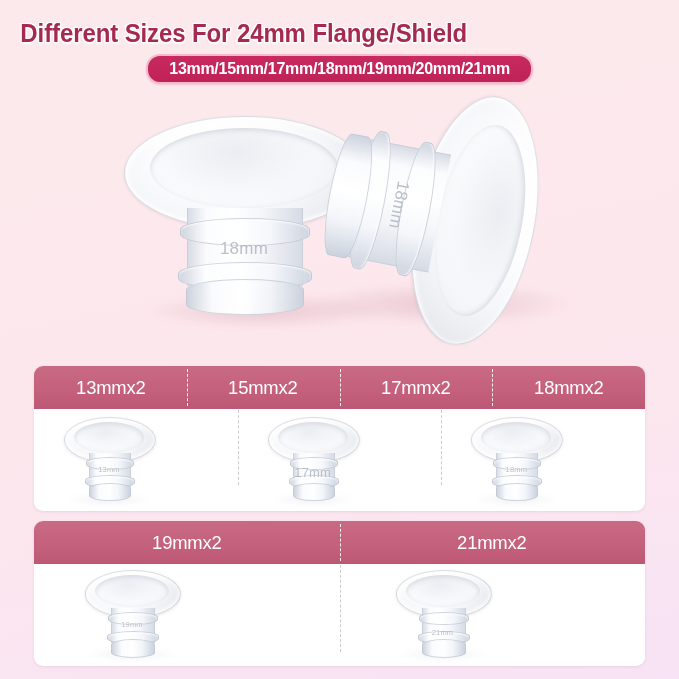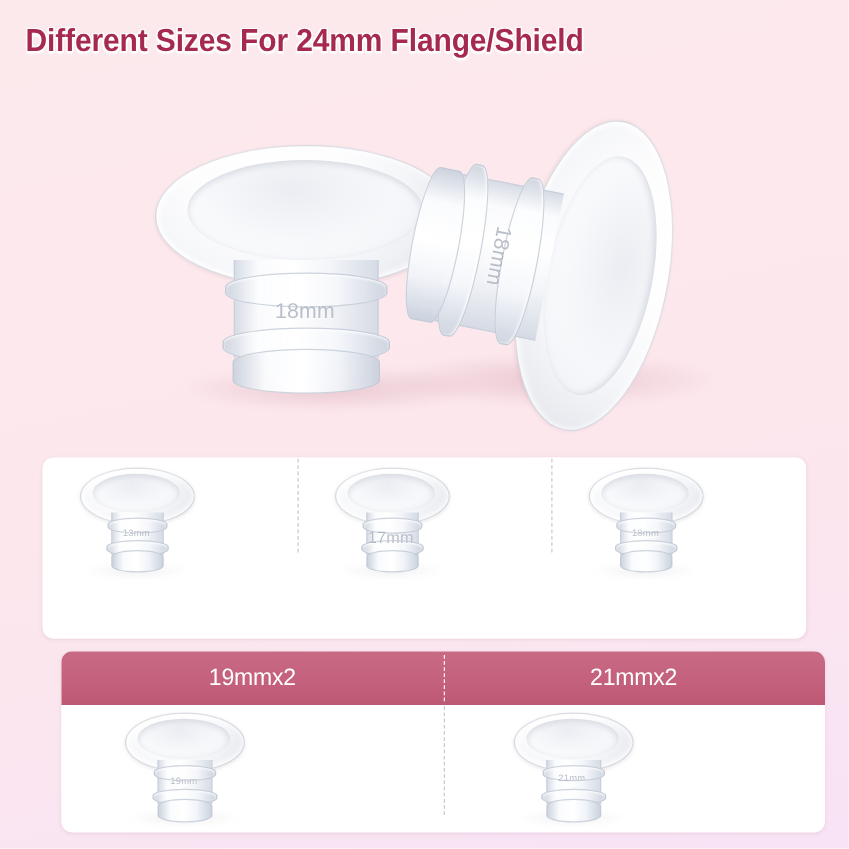--- a/index.html
+++ b/index.html
@@ -239,20 +239,25 @@
     filter: blur(2px);
   }
 </style>
 </head>
 <body>
 
 <div id="page">
 
   <div id="header">
     <div id="title">Different Sizes For 24mm Flange/Shield</div>
+    <div id="subtitle-wrap">
+      <div id="subtitle-pill">
+        <span id="subtitle-text">13mm/15mm/17mm/18mm/19mm/20mm/21mm</span>
+      </div>
+    </div>
   </div>
 
   <div id="hero">
 
     <div class="hero-shadow" style="left:150px; top:196px; width:230px; height:34px;"></div>
     <div class="hero-shadow" style="left:318px; top:186px; width:250px; height:40px;"></div>
 
     <div class="insert" style="left:124px; top:18px; width:240px; height:198px;">
       <div class="flange" style="left:0px; top:0px; width:240px; height:112px;"></div>
       <div class="flange-inner" style="left:26px; top:12px; width:188px; height:80px;"></div>
@@ -269,20 +274,34 @@
       <div class="flange-inner" style="left:28px; top:13px; width:194px; height:84px;"></div>
       <div class="neck" style="left:66px; top:96px; width:118px; height:82px;"></div>
       <div class="ring" style="left:58px; top:106px; width:134px; height:27px;"></div>
       <div class="ring" style="left:56px; top:152px; width:138px; height:27px;"></div>
       <div class="base" style="left:64px; top:170px; width:122px; height:36px;"></div>
       <div class="size-emboss" style="left:60px; top:128px; width:130px; font-size:17px;">18mm</div>
     </div>
   </div>
 
   <div class="grid-card" style="left:34px; top:366px; width:611px; height:145px;">
+    <div class="card-head">
+      <div class="head-cell">
+        <span class="head-label">13mmx2</span>
+      </div>
+      <div class="head-cell">
+        <span class="head-label">15mmx2</span>
+      </div>
+      <div class="head-cell">
+        <span class="head-label">17mmx2</span>
+      </div>
+      <div class="head-cell">
+        <span class="head-label">18mmx2</span>
+      </div>
+    </div>
     <div class="card-body" style="height:78px;">
 
       <div class="body-cell">
         <div class="mini-wrap">
           <div class="mini-shadow" style="left:34px; top:84px; width:82px; height:13px;"></div>
           <div class="insert" style="left:30px; top:8px; width:90px; height:84px;">
             <div class="flange" style="left:0; top:0; width:90px; height:44px;"></div>
             <div class="flange-inner" style="left:10px; top:5px; width:70px; height:31px;"></div>
             <div class="neck" style="left:25px; top:36px; width:40px; height:34px;"></div>
             <div class="ring" style="left:22px; top:40px; width:46px; height:11px;"></div>
@@ -320,21 +339,21 @@
             <div class="ring" style="left:21px; top:58px; width:48px; height:11px;"></div>
             <div class="base" style="left:25px; top:66px; width:40px; height:16px;"></div>
             <div class="size-emboss" style="left:21px; top:48px; width:48px; font-size:7.5px;">18mm</div>
           </div>
         </div>
       </div>
 
     </div>
   </div>
 
-  <div class="grid-card" style="left:34px; top:521px; width:611px; height:145px;margin-left:15px;">
+  <div class="grid-card" style="left:34px; top:521px; width:611px; height:145px;">
     <div class="card-head">
       <div class="head-cell">
         <span class="head-label">19mmx2</span>
       </div>
       <div class="head-cell">
         <span class="head-label">21mmx2</span>
       </div>
     </div>
     <div class="card-body" style="height:90px;border-radius:19px;">
 
@@ -357,21 +376,21 @@
       <div class="body-cell">
         <div class="mini-wrap">
           <div class="mini-shadow" style="left:60px; top:84px; width:86px; height:13px;"></div>
           <div class="insert" style="left:56px; top:6px; width:94px; height:88px;">
             <div class="flange" style="left:0; top:0; width:94px; height:46px;"></div>
             <div class="flange-inner" style="left:10px; top:5px; width:74px; height:32px;"></div>
             <div class="neck" style="left:26px; top:38px; width:42px; height:35px;"></div>
             <div class="ring" style="left:23px; top:42px; width:48px; height:11px;"></div>
             <div class="ring" style="left:22px; top:61px; width:50px; height:11px;"></div>
             <div class="base" style="left:26px; top:69px; width:42px; height:17px;"></div>
-            <div class="size-emboss" style="left:22px; top:48px; width:50px; font-size:7.5px;text-align:center;">21mm</div>
+            <div class="size-emboss" style="left:22px; top:58px; width:50px; font-size:7.5px;text-align:center;">21mm</div>
           </div>
         </div>
       </div>
 
     </div>
   </div>
 
 </div>
 
 </body></html>

